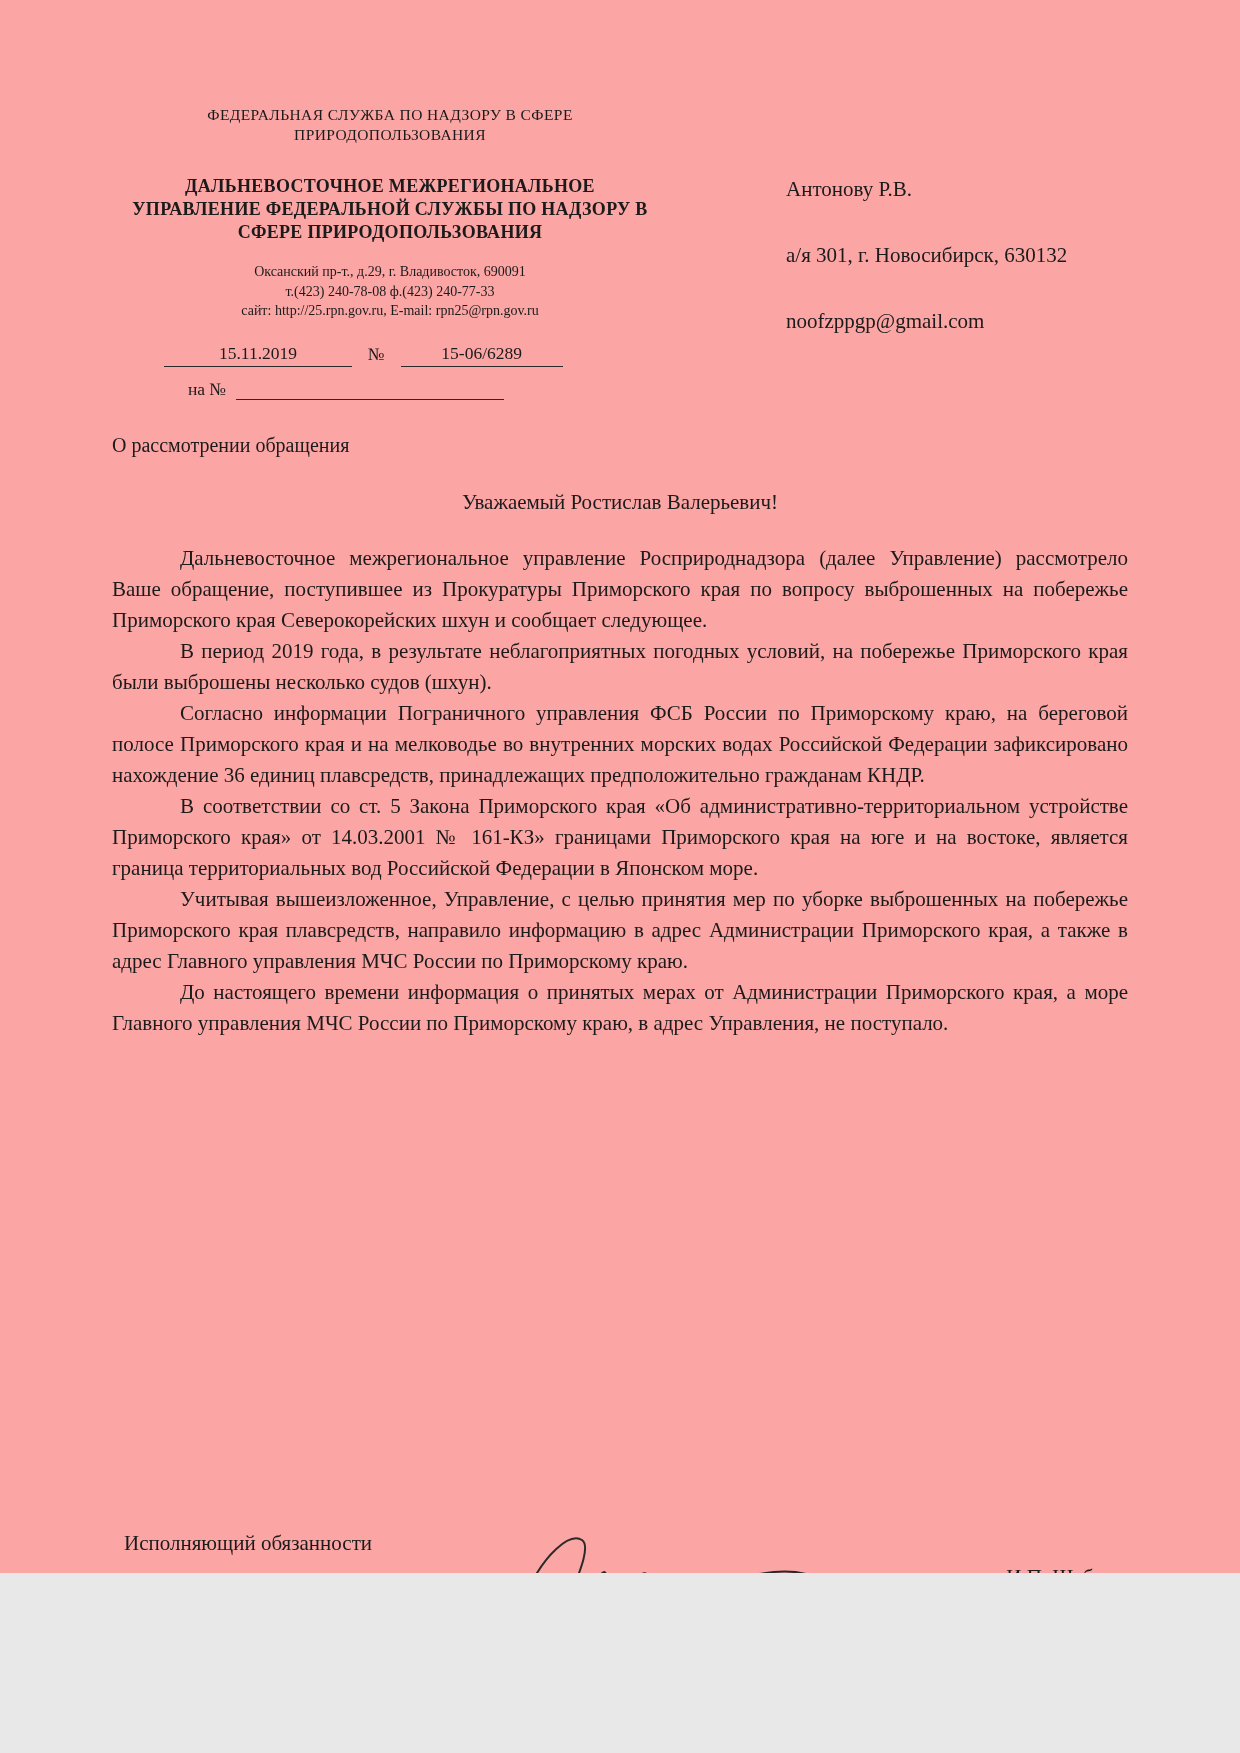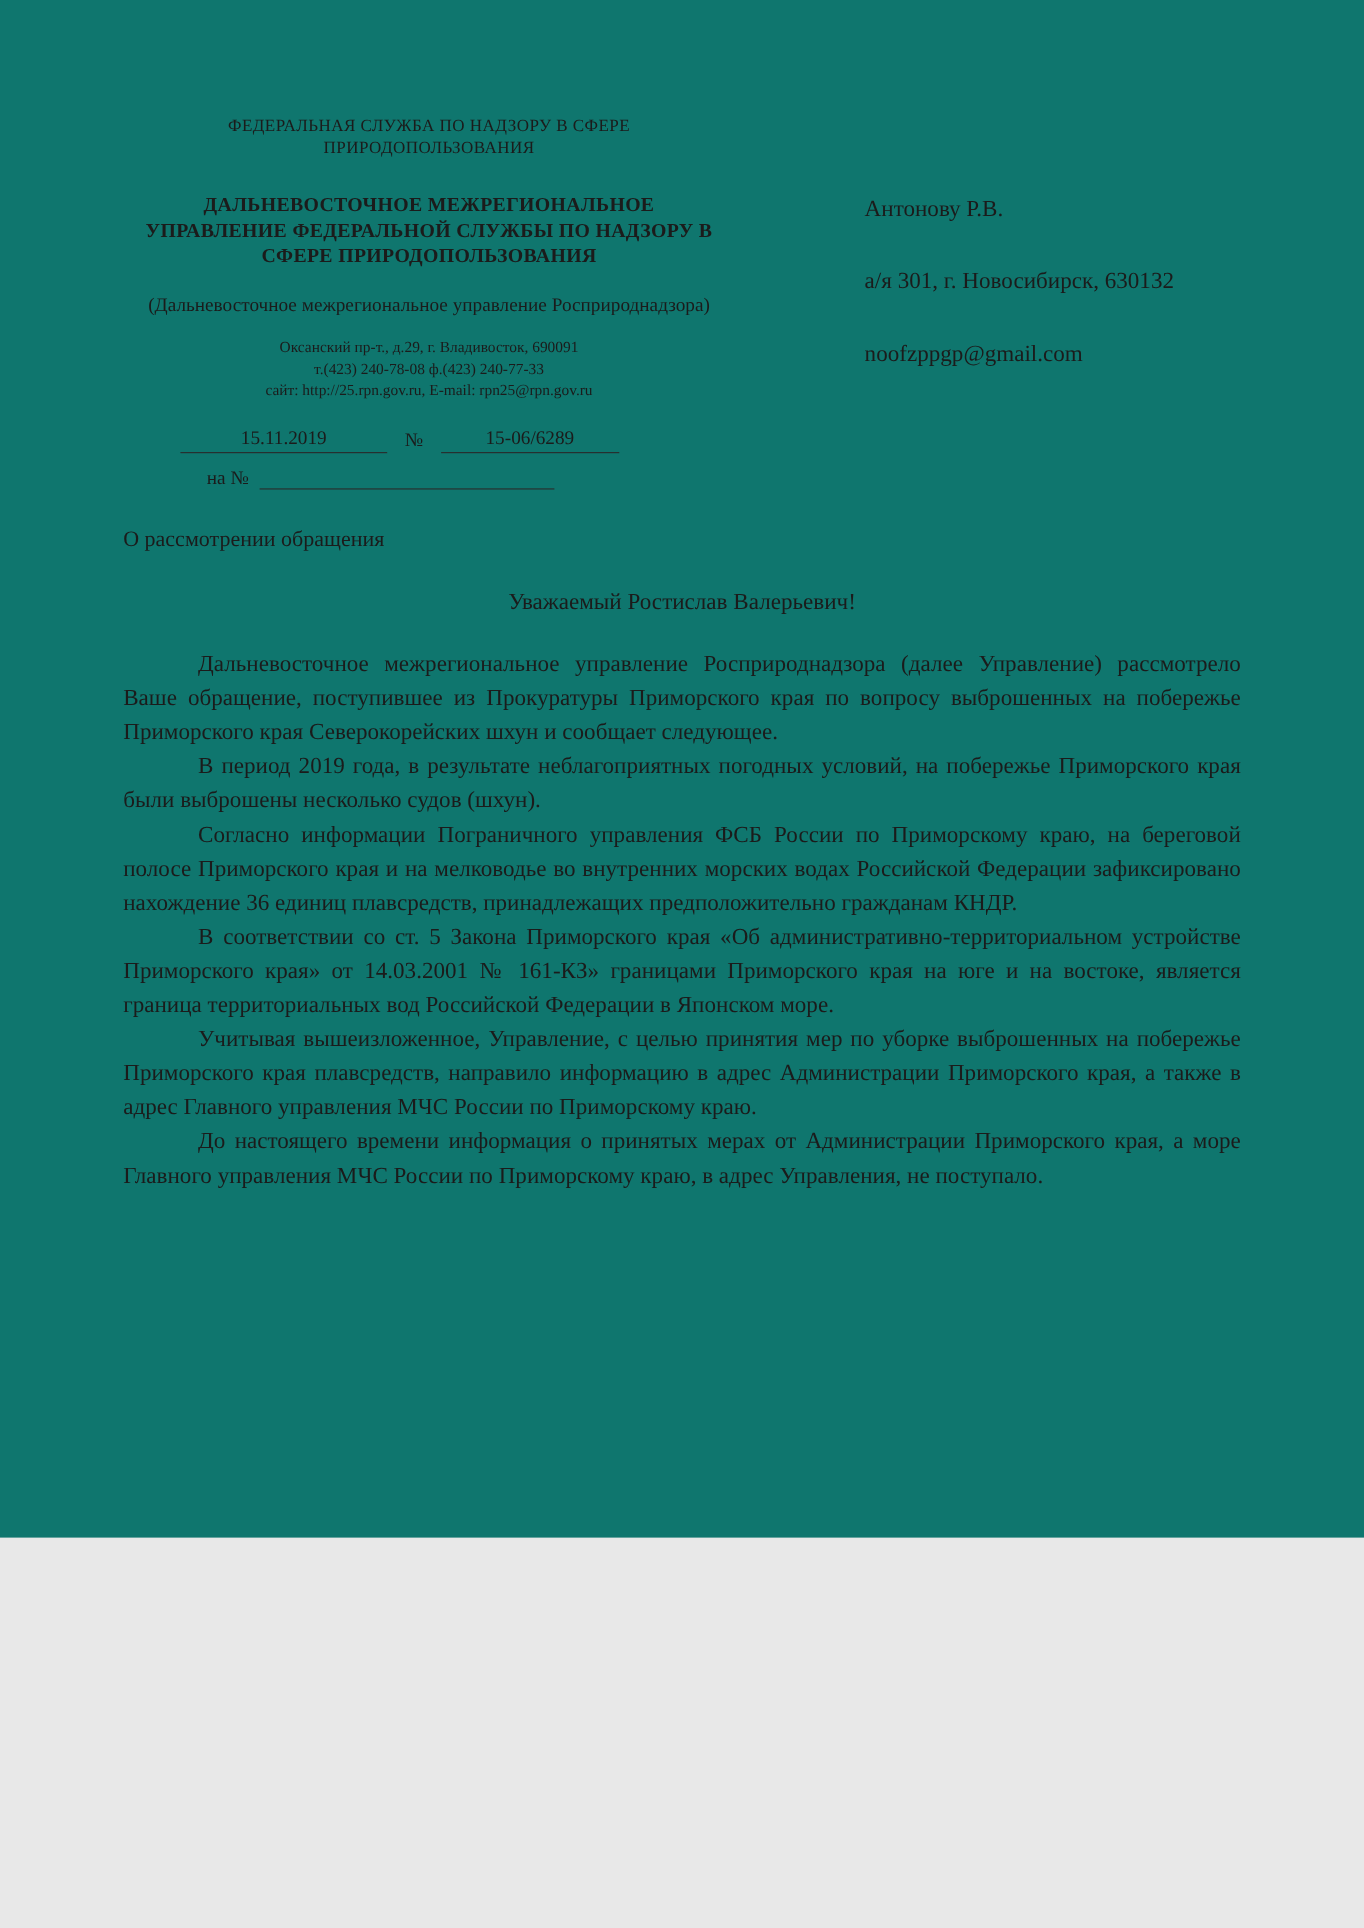--- a/index.html
+++ b/index.html
@@ -1,20 +1,20 @@
 <!DOCTYPE html>
 <html><head>
 <meta charset="utf-8">
 <style>
   html,body{margin:0;padding:0;background:#e8e8e8;}
   .page{
     position:relative;
-    width:1240px;height:1398px;
+    width:1240px;height:1573px;
     margin:0 auto;
-    background:#0f766e;
+    background:#fca5a5;
     color:#1b1b1b;
     font-family:"Liberation Serif","DejaVu Serif",serif;
     box-sizing:border-box;
     padding:105px 112px 0 112px;
     overflow:hidden;
   }
   
   .header{display:flex;}
   .header-left{width:556px;text-align:center;}
   .header-right{flex:1;padding-left:118px;padding-top:72px;text-align:left;}
@@ -77,21 +77,20 @@
 </style>
 </head>
 <body>
 
 <div class="page">
 
   <div class="header">
     <div class="header-left">
       <div class="agency-top">ФЕДЕРАЛЬНАЯ СЛУЖБА ПО НАДЗОРУ В СФЕРЕ ПРИРОДОПОЛЬЗОВАНИЯ</div>
       <div class="dept-bold">ДАЛЬНЕВОСТОЧНОЕ МЕЖРЕГИОНАЛЬНОЕ УПРАВЛЕНИЕ ФЕДЕРАЛЬНОЙ СЛУЖБЫ ПО НАДЗОРУ В СФЕРЕ ПРИРОДОПОЛЬЗОВАНИЯ</div>
-      <div class="dept-short">(Дальневосточное межрегиональное управление Росприроднадзора)</div>
       <div class="contact-block">
         <div>Оксанский пр-т., д.29, г. Владивосток, 690091</div>
         <div>т.(423) 240-78-08   ф.(423) 240-77-33</div>
         <div>сайт: http://25.rpn.gov.ru, E-mail: rpn25@rpn.gov.ru</div>
       </div>
       <div class="date-row">
         <span class="u-line date-val">15.11.2019</span>
         <span class="num-sign">№</span>
         <span class="u-line doc-num">15-06/6289</span>
       </div>

